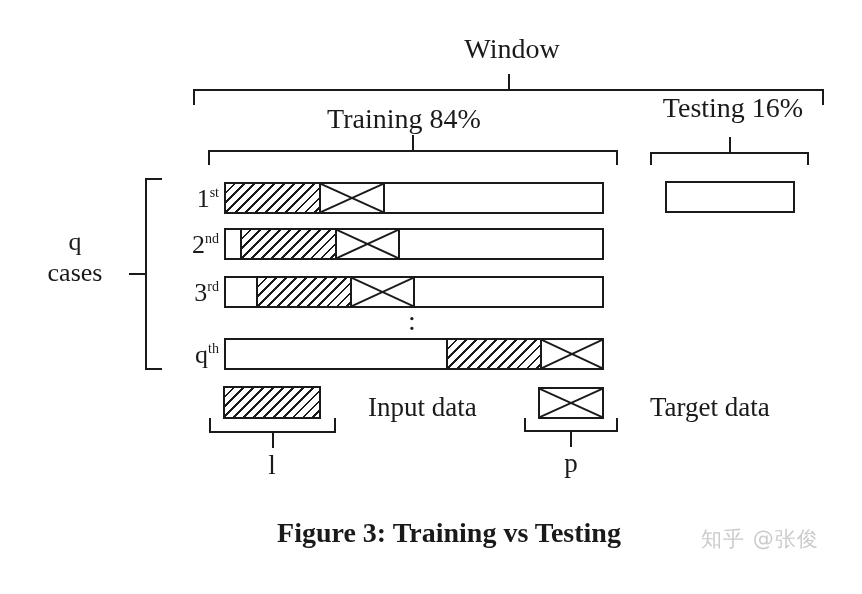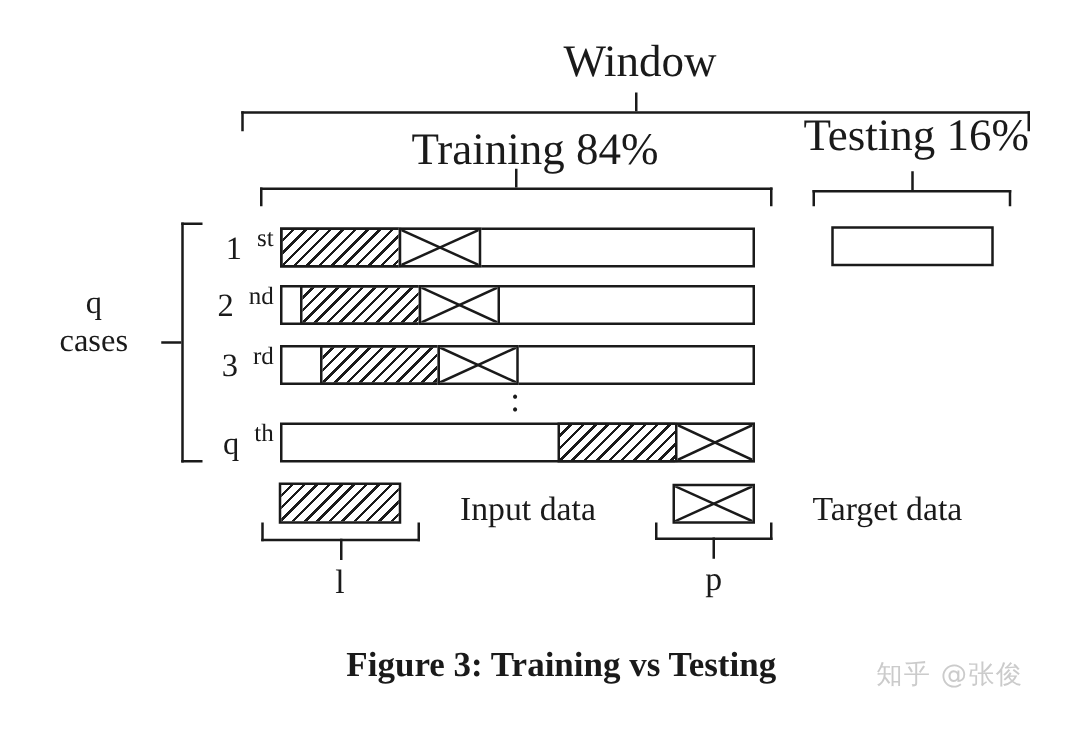--- a/index.html
+++ b/index.html
@@ -12,21 +12,21 @@
     width: 862px;
     height: 594px;
     background: #ffffff;
     font-family: "Liberation Serif", "DejaVu Serif", serif;
     color: #1a1a1a;
     overflow: hidden;
   }
   .lbl {
     position: absolute;
     box-sizing: border-box;
-    font-size: 36px;
+    font-size: 28px;
     line-height: 30px;
     white-space: nowrap;
   }
   .center { text-align: center; }
 
   
   .bracket-down {
     position: absolute;
     box-sizing: border-box;
     border-top: 2px solid #1a1a1a;
@@ -108,23 +108,22 @@
 
   .rowlabel {
     position: absolute;
     box-sizing: border-box;
     font-size: 26px;
     line-height: 30px;
     text-align: right;
     white-space: nowrap;
   }
   .rowlabel sup {
-    font-size: 20px;
+    font-size: 14px;
     line-height: 0;
-    margin-left: 12px;
   }
 
   .bracelabel {
     position: absolute;
     box-sizing: border-box;
     font-size: 26px;
     line-height: 31px;
     text-align: center;
   }
 
@@ -155,21 +154,21 @@
   }
 </style>
 </head>
 <body>
 
 <div class="canvas">
 
   <div class="lbl center" style="left:412px; top:34px; width:200px;">Window</div>
   <div class="bracket-down" style="left:193px; top:89px; width:631px; height:16px;"></div>
 
-  <div class="lbl center" style="left:328px; top:104px; width:200px;">Training 84%</div>
+  <div class="lbl center" style="left:304px; top:104px; width:200px;">Training 84%</div>
   <div class="bracket-down" style="left:208px; top:150px; width:410px; height:15px;"></div>
 
   <div class="lbl center" style="left:633px; top:93px; width:200px;">Testing 16%</div>
   <div class="bracket-down" style="left:650px; top:152px; width:159px; height:13px;"></div>
 
   <div class="brace-left" style="left:145px; top:178px; width:17px; height:192px;"></div>
   <div class="bracelabel" style="left:10px; top:226px; width:130px;">
     <div>q</div>
     <div>cases</div>
   </div>

